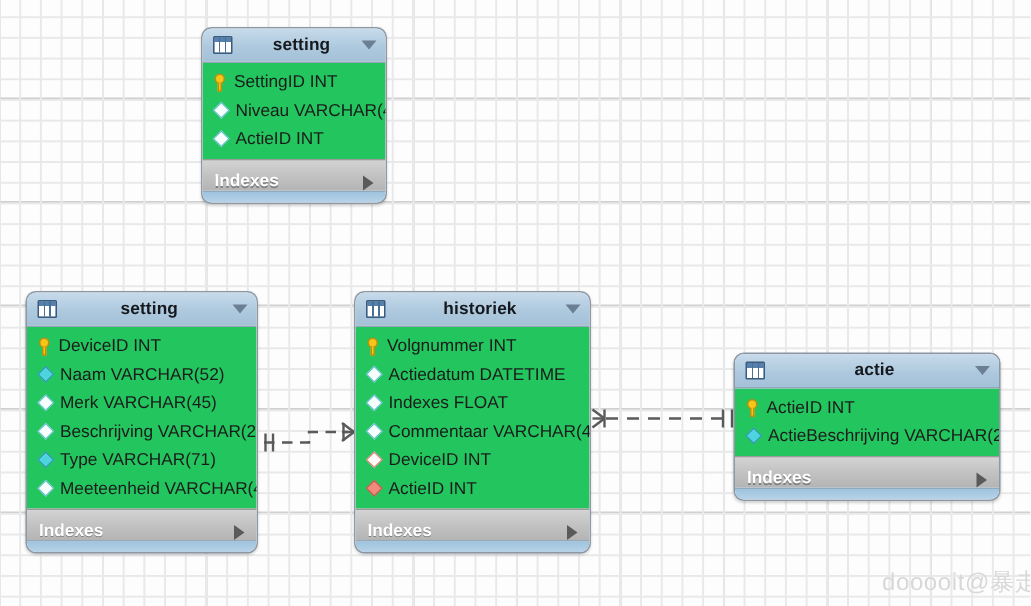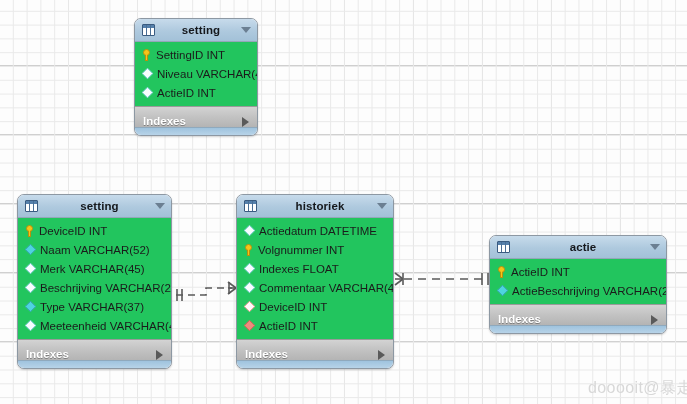--- a/index.html
+++ b/index.html
@@ -253,21 +253,21 @@
       <div class="col">
         <span class="ic-dia dia-cyan-open"></span>
         <span class="col-label">Merk VARCHAR(45)</span>
       </div>
       <div class="col">
         <span class="ic-dia dia-cyan-open"></span>
         <span class="col-label">Beschrijving VARCHAR(250)</span>
       </div>
       <div class="col">
         <span class="ic-dia dia-cyan-fill"></span>
-        <span class="col-label">Type VARCHAR(37)</span>
+        <span class="col-label">Type VARCHAR(71)</span>
       </div>
       <div class="col">
         <span class="ic-dia dia-cyan-open"></span>
         <span class="col-label">Meeteenheid VARCHAR(45)</span>
       </div>
     </div>
     <div class="tbl-idx">
       <span class="idx-label">Indexes</span>
       <span class="caret-right"></span>
     </div>
@@ -275,26 +275,26 @@
   </div>
 
   <div class="tbl" style="left:236px; top:194px; width:158px;">
     <div class="tbl-head">
       <span class="tbl-icon"></span>
       <span class="tbl-name">historiek</span>
       <span class="caret-down"></span>
     </div>
     <div class="tbl-cols">
       <div class="col">
-        <span class="ic-dia dia-cyan-open"></span>
-        <span class="col-label">Actiedatum DATETIME</span>
-      </div>
-      <div class="col">
         <span class="ic-key"></span>
         <span class="col-label">Volgnummer INT</span>
+      </div>
+      <div class="col">
+        <span class="ic-dia dia-cyan-open"></span>
+        <span class="col-label">Actiedatum DATETIME</span>
       </div>
       <div class="col">
         <span class="ic-dia dia-cyan-open"></span>
         <span class="col-label">Indexes FLOAT</span>
       </div>
       <div class="col">
         <span class="ic-dia dia-cyan-open"></span>
         <span class="col-label">Commentaar VARCHAR(45)</span>
       </div>
       <div class="col">

